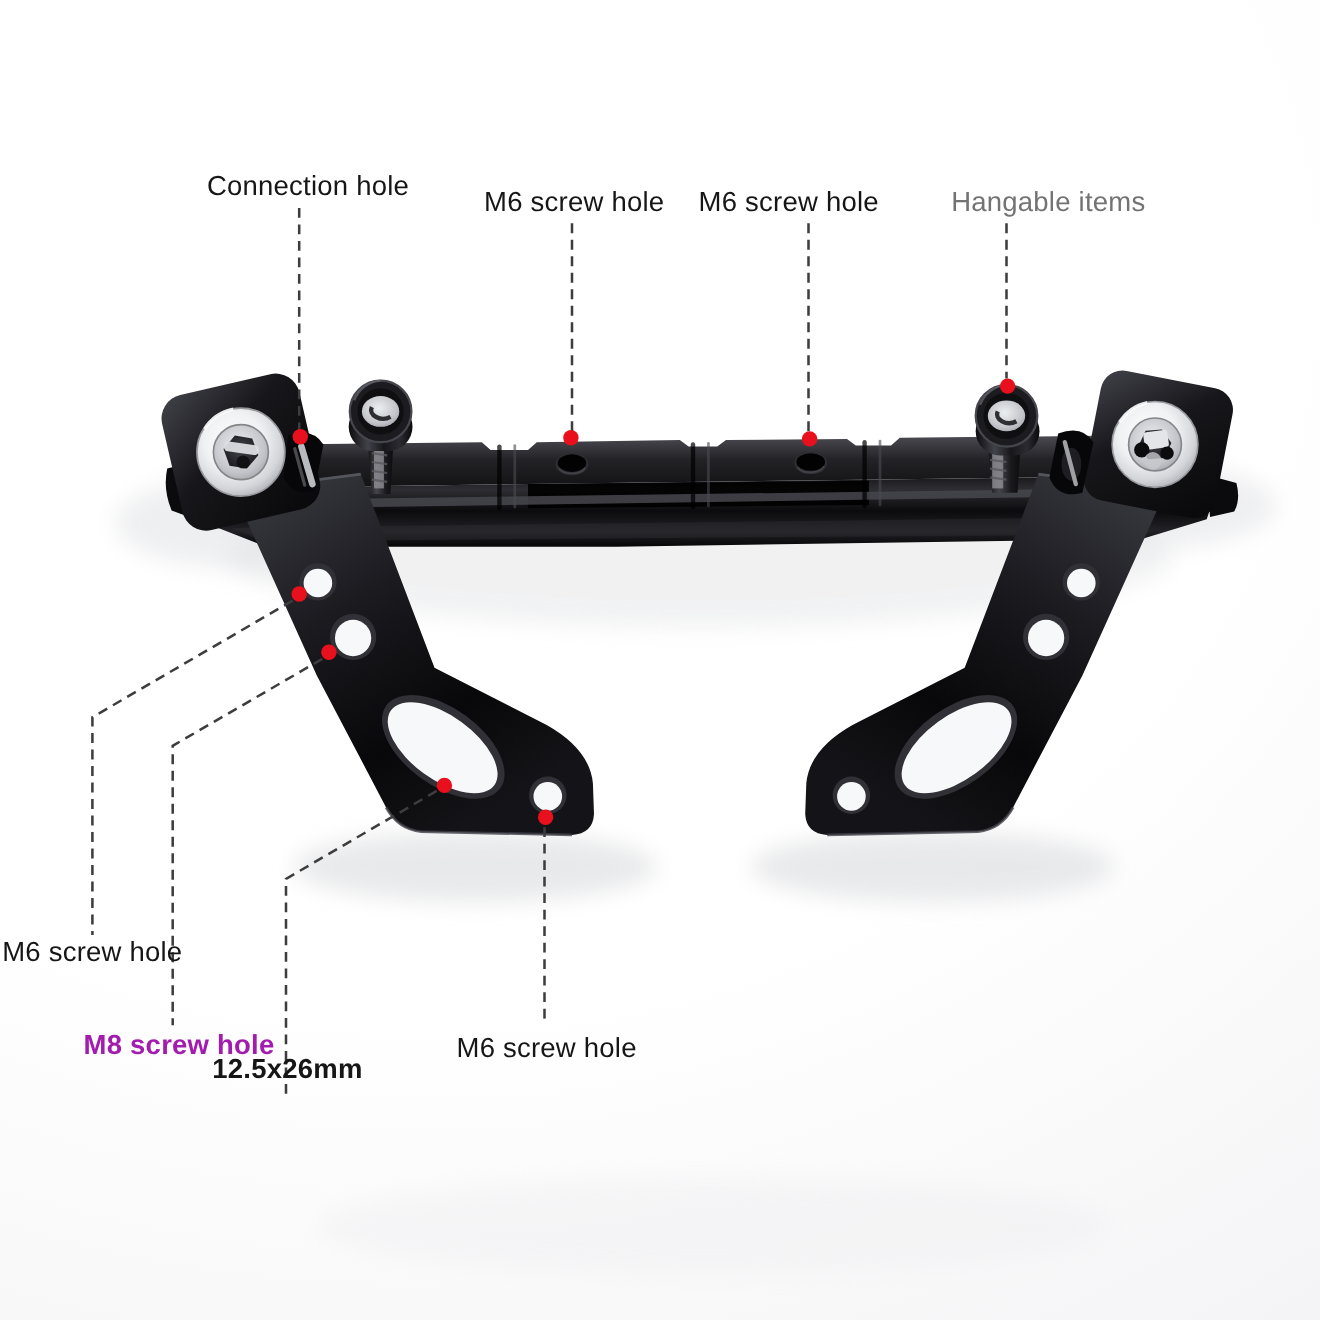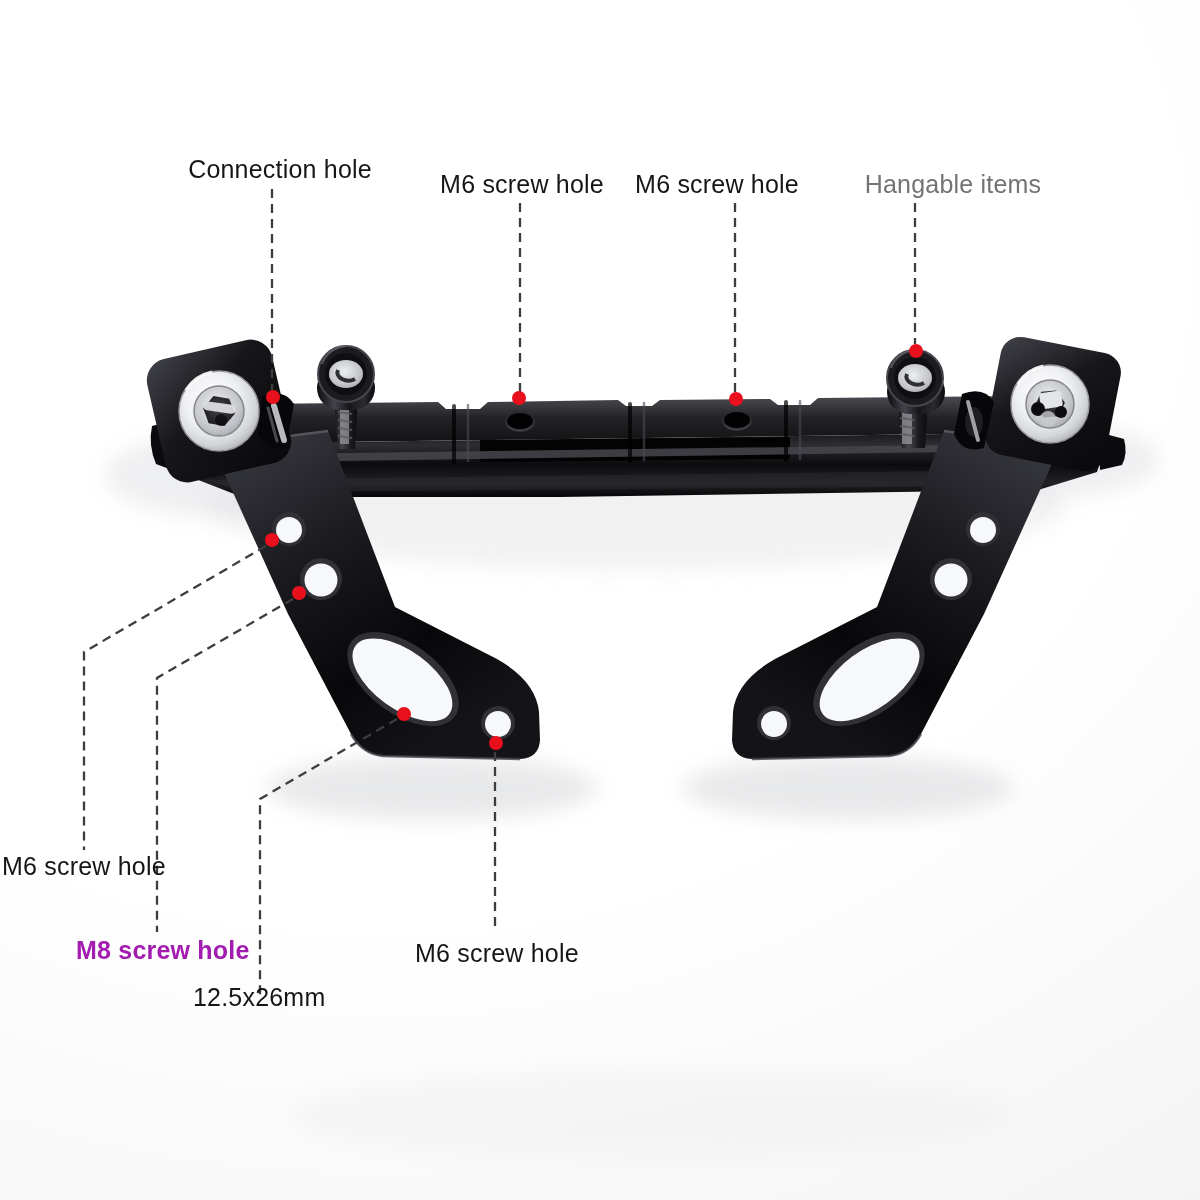--- a/index.html
+++ b/index.html
@@ -259,15 +259,15 @@
     <circle cx="496" cy="743" r="7" fill="#e8101c"></circle>
   </g>
 </svg>
 
   <div class="label centered" style="left: 280px; top: 155px; color: rgb(22, 22, 22);">Connection hole</div>
   <div class="label centered" style="left: 522px; top: 170px; color: rgb(22, 22, 22);">M6 screw hole</div>
   <div class="label centered" style="left: 717px; top: 170px; color: rgb(22, 22, 22);">M6 screw hole</div>
   <div class="label centered" style="left: 953px; top: 170px; color: #737373;">Hangable items</div>
   <div class="label" style="left: 2px; top: 852px; color: rgb(22, 22, 22);">M6 screw hole</div>
   <div class="label" style="left: 76px; top: 936px; color: #a21caf; font-weight: bold;">M8 screw hole</div>
-  <div class="label" style="left: 193px; top: 983px; color: rgb(22, 22, 22);">12.5x26mm</div>
+  <div class="label" style="left: 193px; top: 958px; color: rgb(22, 22, 22); font-weight: bold;">12.5x26mm</div>
   <div class="label" style="left: 415px; top: 939px; color: rgb(22, 22, 22);">M6 screw hole</div>
 </div>
 
 </body></html>

